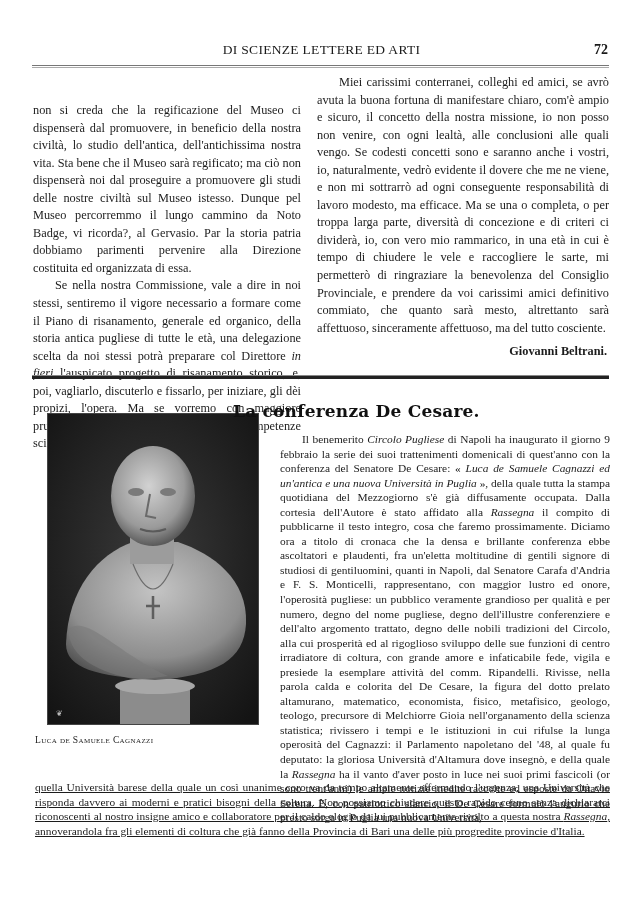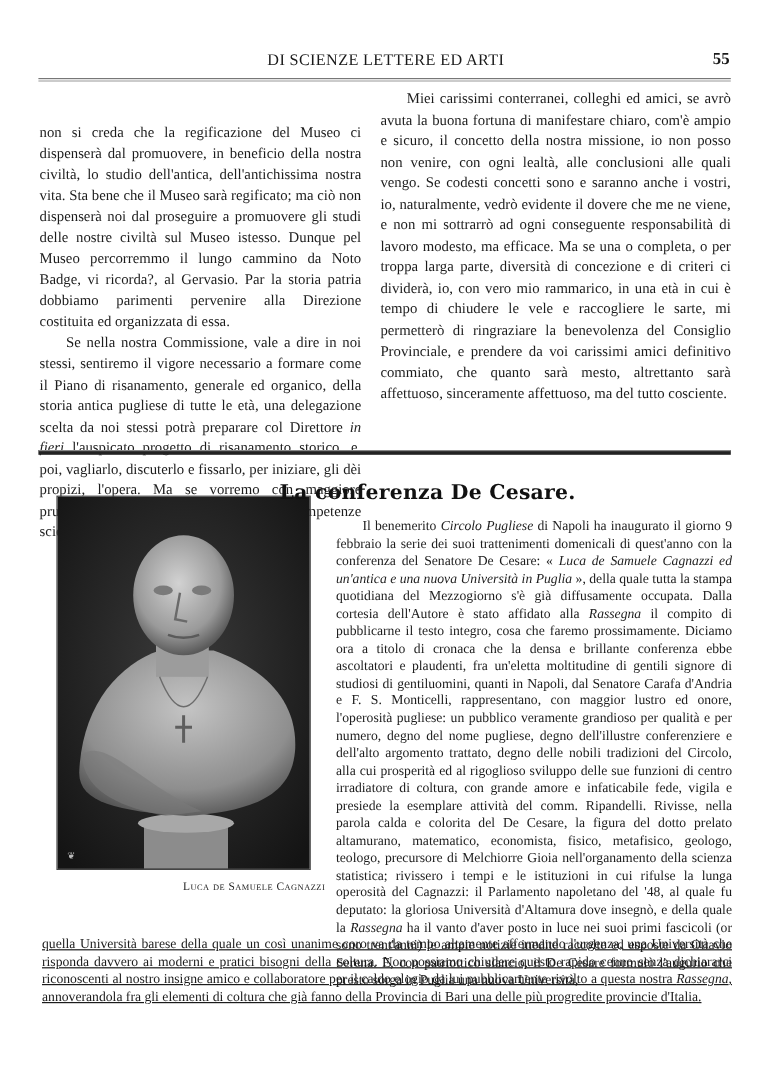--- a/index.html
+++ b/index.html
@@ -24,52 +24,53 @@
   .signature { text-align: right; font-weight: bold; margin-top: 6px !important; padding-right: 2px; }
 
   .section-rule { left: 32px; top: 375px; width: 577px; height: 3px; background: #222;
                   border-top: 1px solid #888; }
 
   .photo { left: 47px; top: 413px; width: 210px; height: 310px;
            background: radial-gradient(ellipse 45% 40% at 50% 60%, #b9b9b9 0%, #8a8a8a 45%, #2e2e2e 75%, #1c1c1c 100%);
            border: 1px solid #444; overflow: hidden; }
   .photo svg { display: block; }
 
-  .caption { left: 35px; top: 735px; width: 236px; text-align: right;
+  .caption { left: 35px; top: 735px; width: 236px; text-align: left;
              font-family: "Liberation Serif", serif; font-size: 8.6px; line-height: 11.5px; color: #222; }
   .caption-name { font-variant: small-caps; letter-spacing: 0.4px; font-size: 9.5px; }
 
   .article-title { left: 233px; top: 401px; font-family: "DejaVu Serif", serif; font-weight: bold;
                    font-size: 17px; letter-spacing: 0.2px; color: #111; }
 
   .article { font-family: "Liberation Serif", serif; font-size: 11.4px; line-height: 14.55px;
              text-align: justify; color: #1c1c1c; }
   .article p { margin: 0; }
   .article .ind { text-indent: 22px; }
   .article-body { left: 280px; top: 432px; width: 330px; }
   .article-tail { left: 35px; top: 780px; width: 575px; text-decoration: underline; }
   i { font-style: italic; }
 </style>
 </head>
 <body>
 
 <div class="abs running-head">
   <div class="running-title">DI SCIENZE LETTERE ED ARTI</div>
-  <div class="page-number">55</div>
+  <div class="page-number">72</div>
 </div>
 <div class="abs head-rule"></div>
 <div class="abs head-rule2"></div>
 
 <div class="abs col col1">
   <p>non si creda che la regificazione del Museo ci dispenserà dal promuovere, in beneficio della nostra civiltà, lo studio dell'antica, dell'antichissima nostra vita. Sta bene che il Museo sarà regificato; ma ciò non dispenserà noi dal proseguire a promuovere gli studi delle nostre civiltà sul Museo istesso. Dunque pel Museo percorremmo il lungo cammino da Noto Badge, vi ricorda?, al Gervasio. Par la storia patria dobbiamo parimenti pervenire alla Direzione costituita ed organizzata di essa.</p>
   <p class="ind"><span>Se nella nostra Commissione, vale a dire in noi stessi, sentiremo il vigore necessario a formare come il Piano di risanamento, generale ed organico, della storia antica pugliese di tutte le età, una delegazione scelta da noi stessi potrà preparare col Direttore </span><i>in fieri</i><span> l'auspicato progetto di risanamento storico, e, poi, vagliarlo, discuterlo e fissarlo, per iniziare, gli dèi propizi, l'opera. Ma se vorremo con maggiore prudenza fare sorreggere l'opera nostra da competenze scientifiche notissime, non man-</span></p>
 </div>
 
 <div class="abs col col2">
   <p class="ind">Miei carissimi conterranei, colleghi ed amici, se avrò avuta la buona fortuna di manifestare chiaro, com'è ampio e sicuro, il concetto della nostra missione, io non posso non venire, con ogni lealtà, alle conclusioni alle quali vengo. Se codesti concetti sono e saranno anche i vostri, io, naturalmente, vedrò evidente il dovere che me ne viene, e non mi sottrarrò ad ogni conseguente responsabilità di lavoro modesto, ma efficace. Ma se una o completa, o per troppa larga parte, diversità di concezione e di criteri ci dividerà, io, con vero mio rammarico, in una età in cui è tempo di chiudere le vele e raccogliere le sarte, mi permetterò di ringraziare la benevolenza del Consiglio Provinciale, e prendere da voi carissimi amici definitivo commiato, che quanto sarà mesto, altrettanto sarà affettuoso, sinceramente affettuoso, ma del tutto cosciente.</p>
+  <p class="signature">Giovanni Beltrani.</p>
 </div>
 
 <div class="abs section-rule"></div>
 
 <div class="abs photo" title="Marble bust of Luca de Samuele Cagnazzi">
   <svg width="210" height="310" viewBox="0 0 210 310">
     <defs>
       <radialGradient id="bg" cx="50%" cy="45%" r="70%">
         <stop offset="0%" stop-color="#3a3a3a"></stop>
         <stop offset="100%" stop-color="#141414"></stop>

